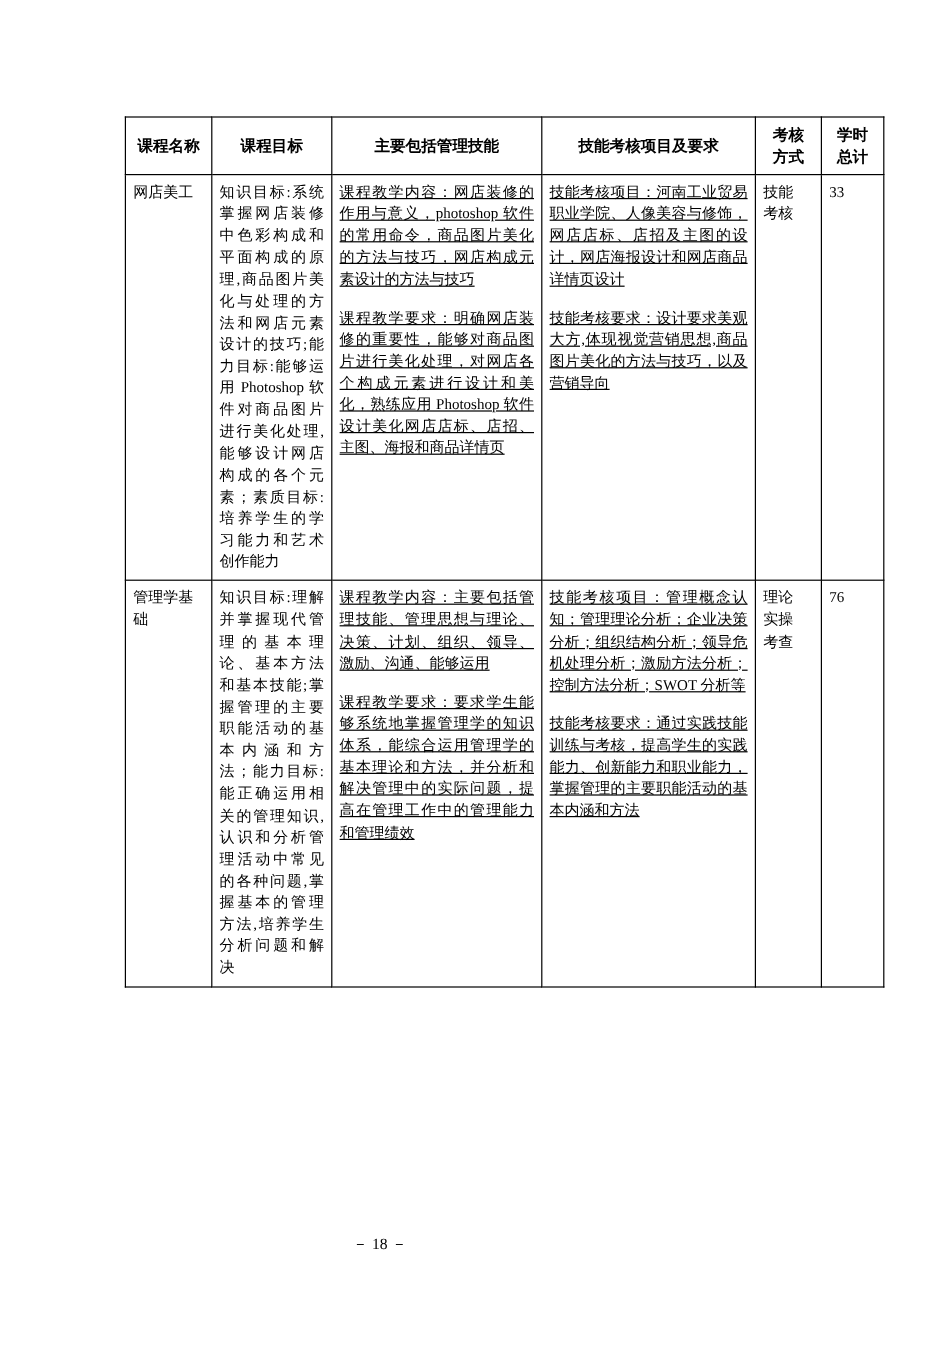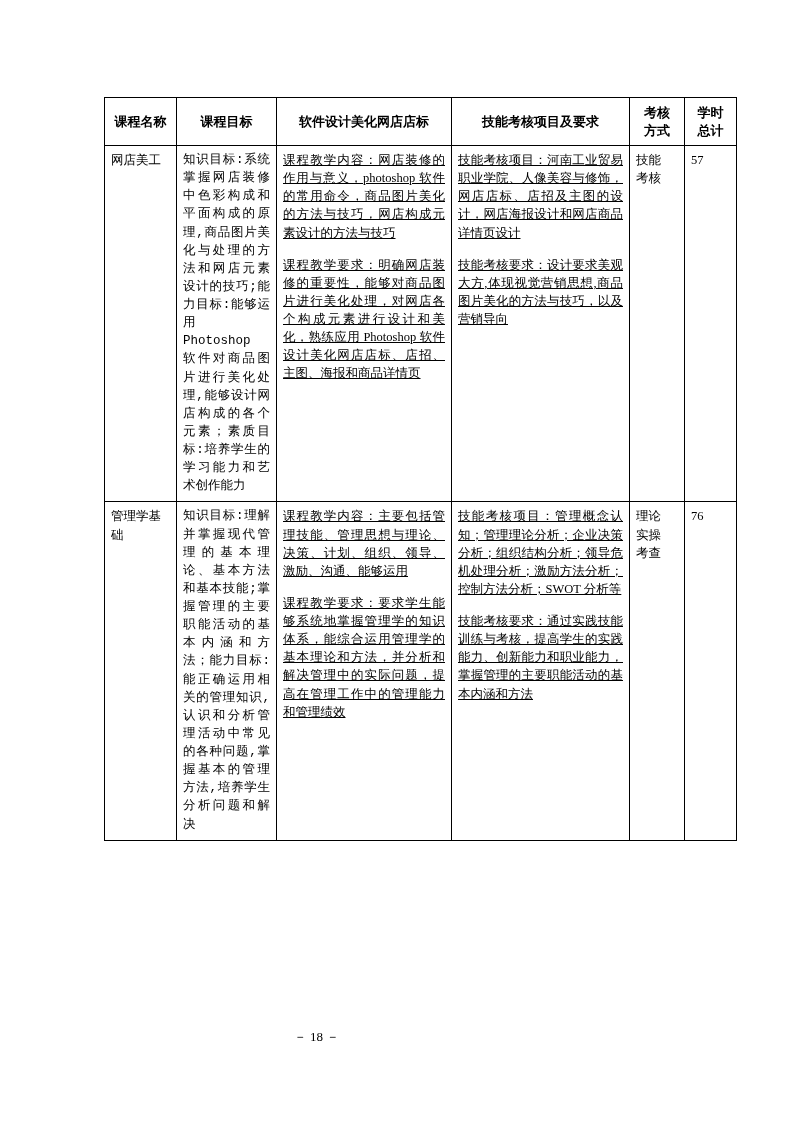--- a/index.html
+++ b/index.html
@@ -65,21 +65,20 @@
   .col5 { width: 55px; }
   .col6 { width: 52px; }
 
   td.c-name, td.c-method, td.c-hours {
     text-align: left;
     vertical-align: middle;
   }
   td.c-goal {
     text-align: justify;
     text-justify: inter-ideograph;
-    font-family: Liberation Mono, monospace;
   }
   td.c-content, td.c-assess {
     vertical-align: middle;
     text-align: justify;
     text-justify: inter-ideograph;
     text-decoration: underline;
   }
   .para { margin: 0 0 14px 0; }
   .para:last-child { margin-bottom: 0; }
 
@@ -104,21 +103,21 @@
       <col class="col2">
       <col class="col3">
       <col class="col4">
       <col class="col5">
       <col class="col6">
     </colgroup>
     <thead>
       <tr>
         <th>课程名称</th>
         <th>课程目标</th>
-        <th>软件设计美化网店店标</th>
+        <th>主要包括管理技能</th>
         <th>技能考核项目及要求</th>
         <th>
           <div>考核</div>
           <div>方式</div>
         </th>
         <th>
           <div>学时</div>
           <div>总计</div>
         </th>
       </tr>
@@ -132,21 +131,21 @@
           <p class="para">课程教学要求：明确网店装修的重要性，能够对商品图片进行美化处理，对网店各个构成元素进行设计和美化，熟练应用 Photoshop 软件设计美化网店店标、店招、主图、海报和商品详情页</p>
         </td>
         <td class="c-assess">
           <p class="para">技能考核项目：河南工业贸易职业学院、人像美容与修饰，网店店标、店招及主图的设计，网店海报设计和网店商品详情页设计</p>
           <p class="para">技能考核要求：设计要求美观大方,体现视觉营销思想,商品图片美化的方法与技巧，以及营销导向</p>
         </td>
         <td class="c-method">
           <div>技能</div>
           <div>考核</div>
         </td>
-        <td class="c-hours">57</td>
+        <td class="c-hours">33</td>
       </tr>
       <tr>
         <td class="c-name">管理学基础</td>
         <td class="c-goal">知识目标:理解并掌握现代管理的基本理论、基本方法和基本技能;掌握管理的主要职能活动的基本内涵和方法；能力目标:能正确运用相关的管理知识,认识和分析管理活动中常见的各种问题,掌握基本的管理方法,培养学生分析问题和解决</td>
         <td class="c-content">
           <p class="para">课程教学内容：主要包括管理技能、管理思想与理论、决策、计划、组织、领导、激励、沟通、能够运用</p>
           <p class="para">课程教学要求：要求学生能够系统地掌握管理学的知识体系，能综合运用管理学的基本理论和方法，并分析和解决管理中的实际问题，提高在管理工作中的管理能力和管理绩效</p>
         </td>
         <td class="c-assess">
           <p class="para">技能考核项目：管理概念认知；管理理论分析；企业决策分析；组织结构分析；领导危机处理分析；激励方法分析；控制方法分析；SWOT 分析等</p>

